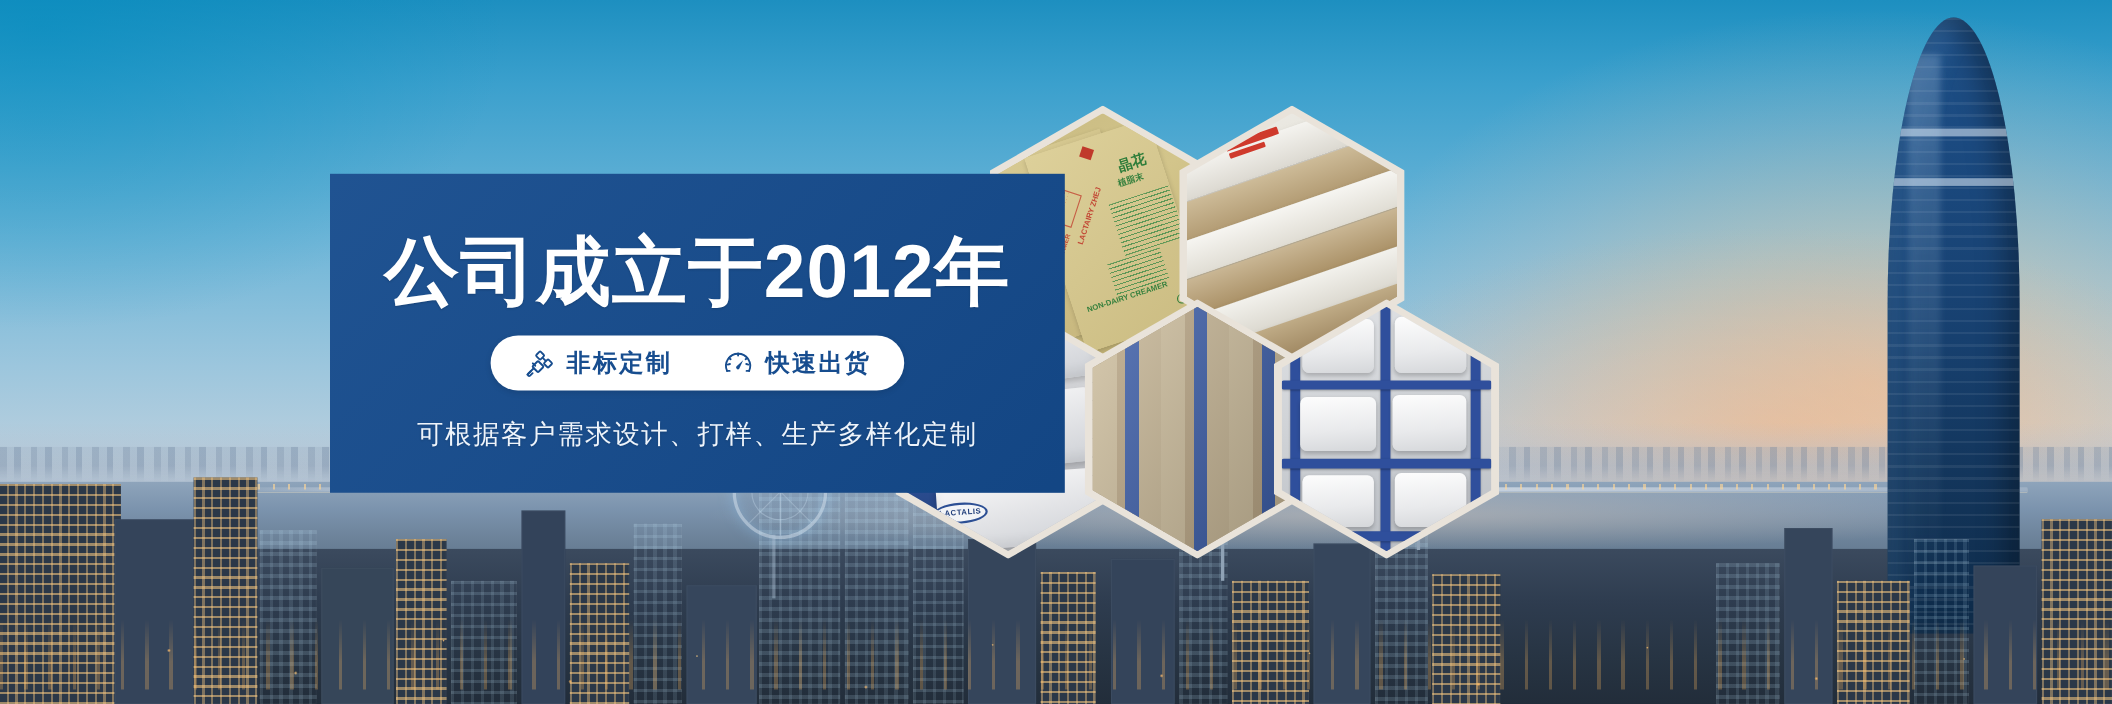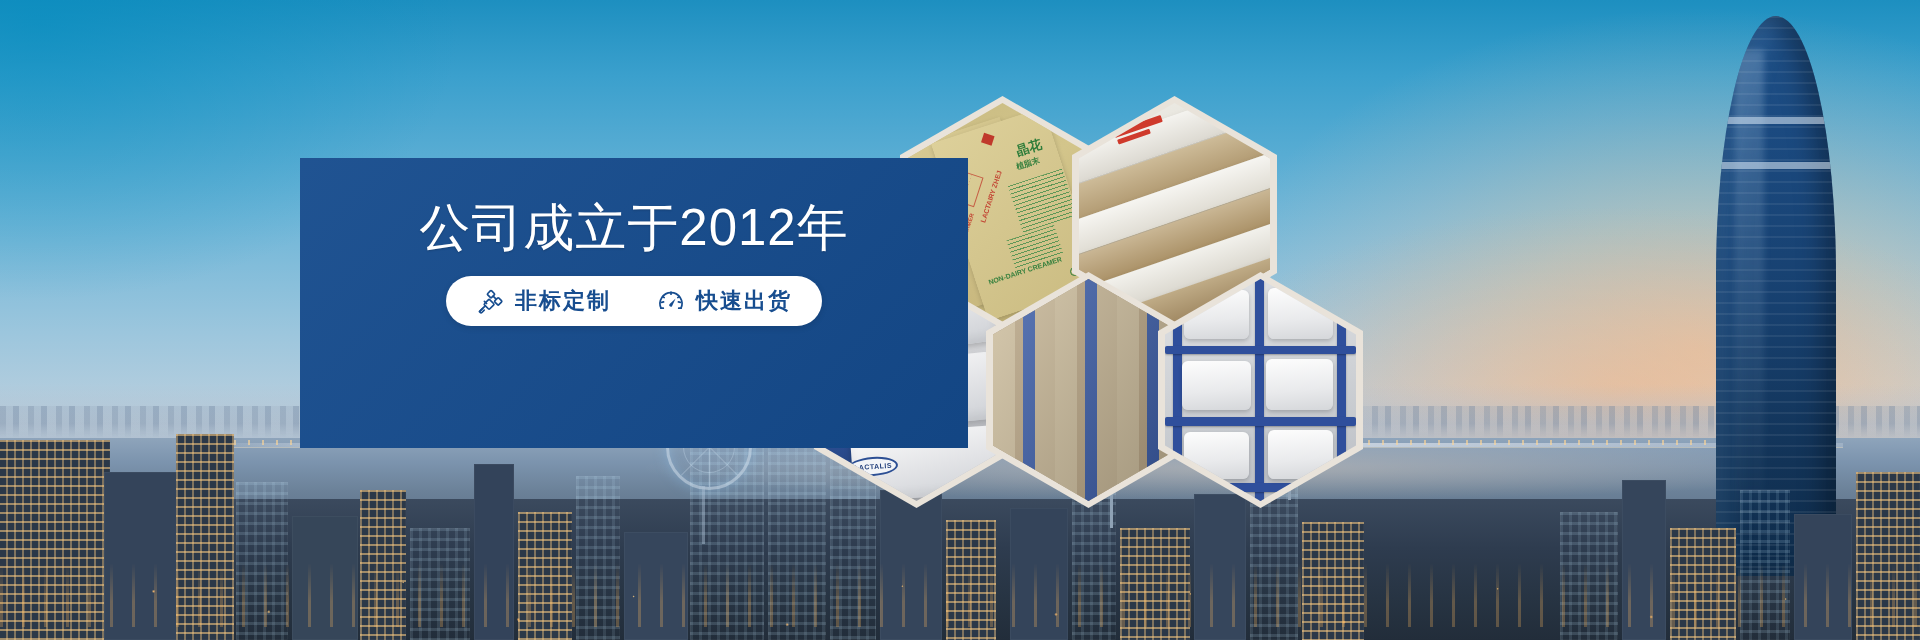--- a/index.html
+++ b/index.html
@@ -110,22 +110,22 @@
 
   
   .panel{
     position:absolute;left:300px;top:158px;width:668px;height:290px;
     background:#144a8c;
     background-image:linear-gradient(135deg,rgba(255,255,255,.05),rgba(0,0,0,.06));
     display:flex;flex-direction:column;align-items:center;justify-content:flex-start;
     padding-top:34px;
   }
   .headline{
-    color:#ffffff;font-size:51px;font-weight:normal;letter-spacing:1px;
-    line-height:1.1;margin:8px 0 20px 0;white-space:nowrap;
+    color:#ffffff;font-size:68px;font-weight:bold;letter-spacing:1px;
+    line-height:1.1;margin:18px 0 20px 0;white-space:nowrap;
     text-shadow:0 1px 2px rgba(0,0,0,.18);
   }
   .pill{
     background:#ffffff;border-radius:999px;height:50px;
     display:flex;align-items:center;gap:46px;padding:0 30px;margin-bottom:24px;
     box-shadow:0 2px 6px rgba(0,0,0,.12);
   }
   .feat{display:flex;align-items:center;gap:11px;}
   .feat svg{display:block;}
   .feat-label{color:#174d8f;font-size:22px;font-weight:bold;letter-spacing:2px;white-space:nowrap;}
@@ -383,15 +383,16 @@
             <path d="M4.6 15.4 L6.6 14.9"></path>
               <path d="M23.4 15.4 L21.4 14.9"></path>
             <path d="M18.6 11.6 L12.4 17.2 A1.7 1.7 0 0 0 14.9 19.4 L18.6 11.6 Z" fill="#174d8f" stroke="none"></path>
           </svg>
         </span>
         <span class="feat-label">快速出货</span>
       </div>
 
     </div>
 
+    <div class="subtitle">可根据客户需求设计、打样、生产多样化定制</div>
   </div>
 
 </div>
 
 </body></html>

